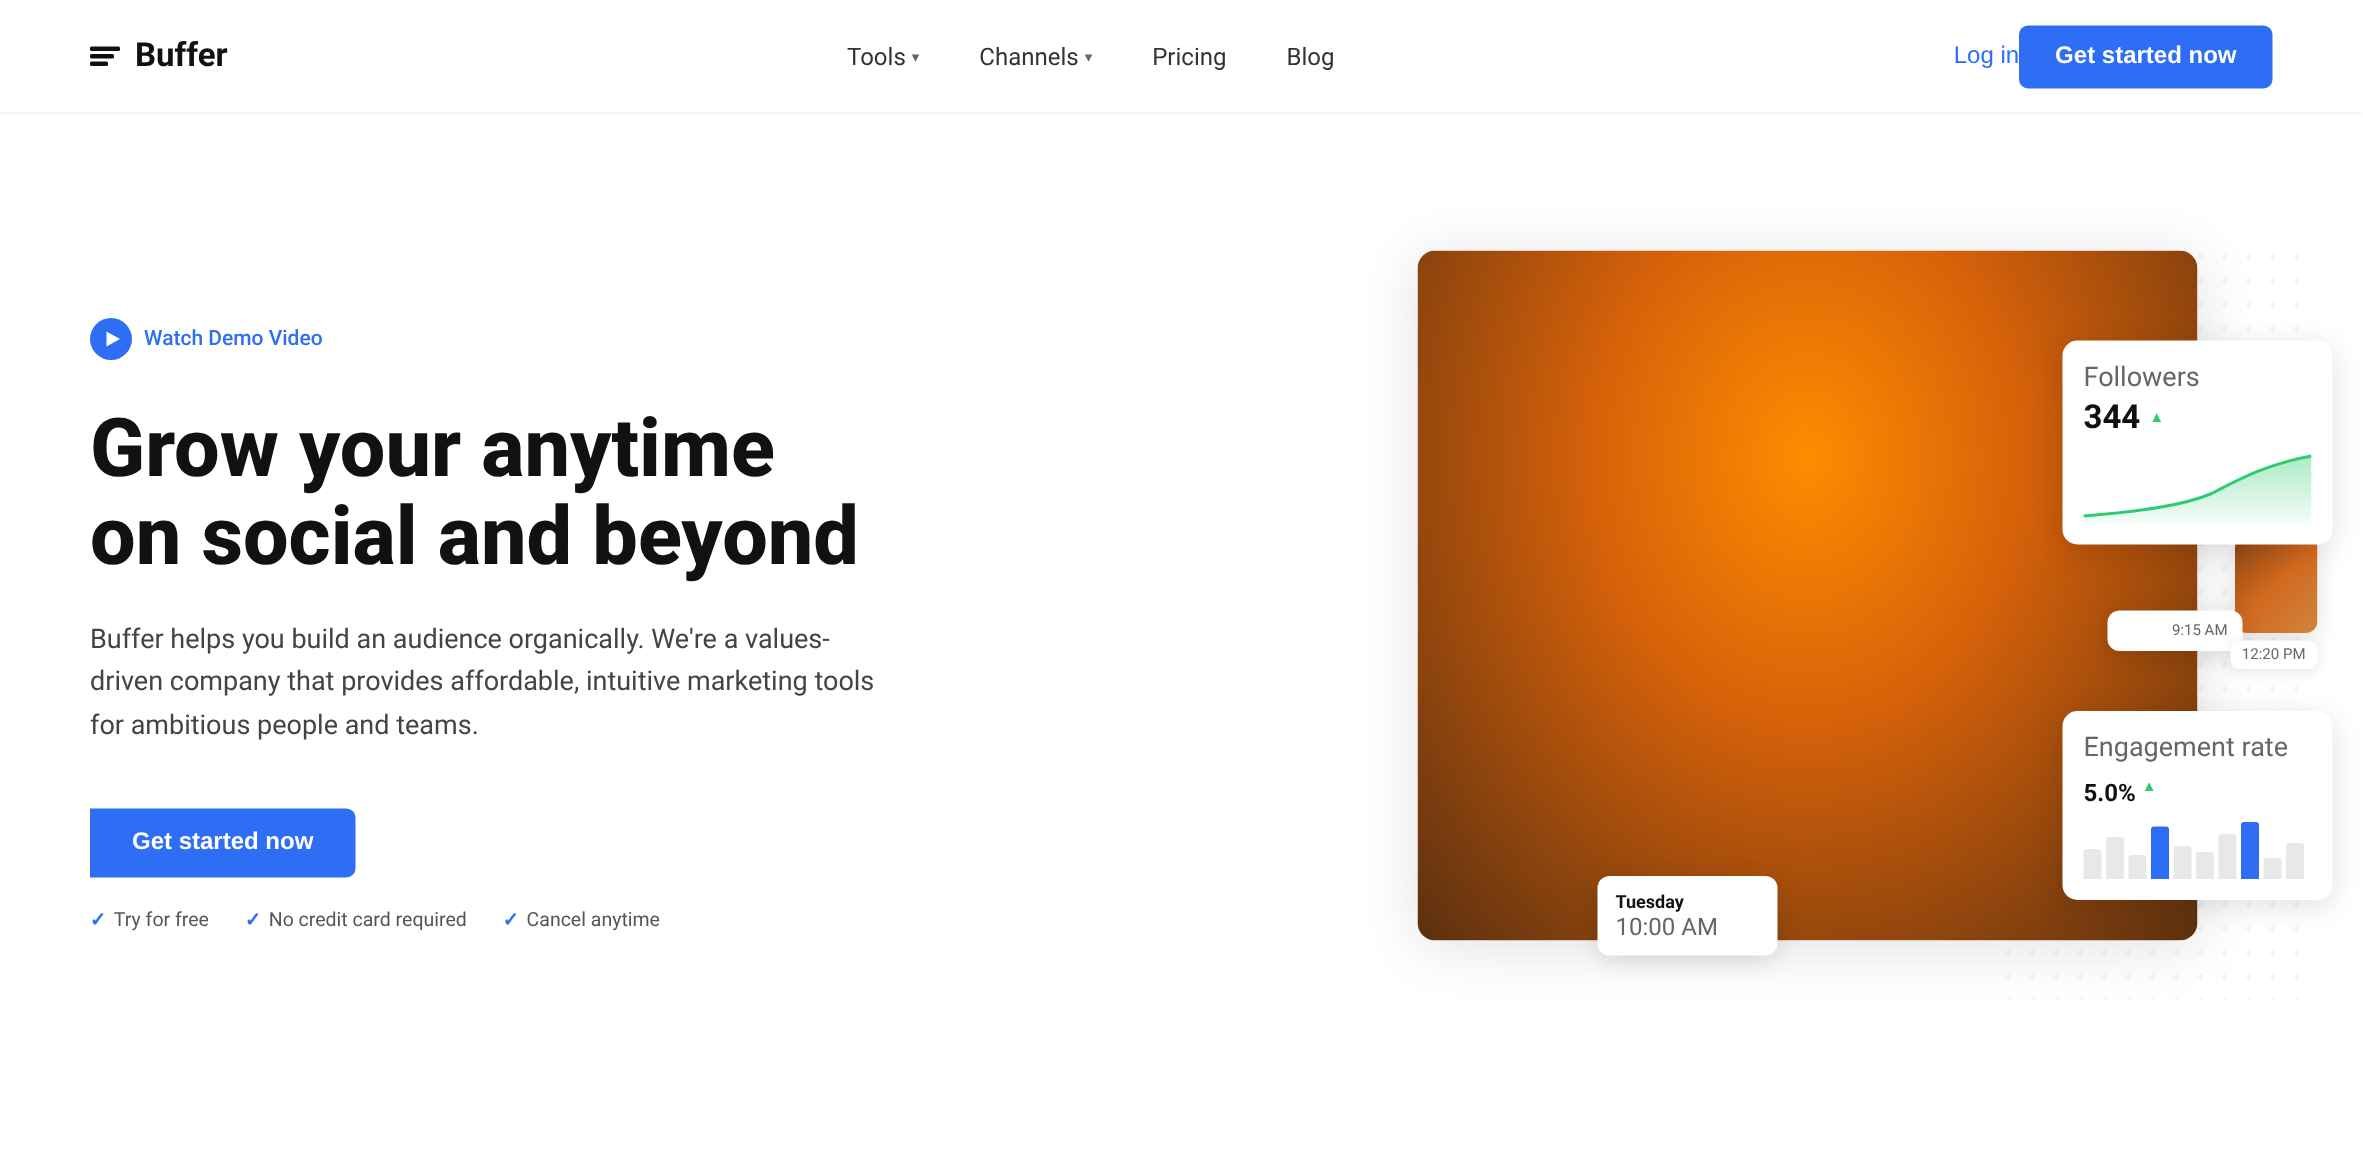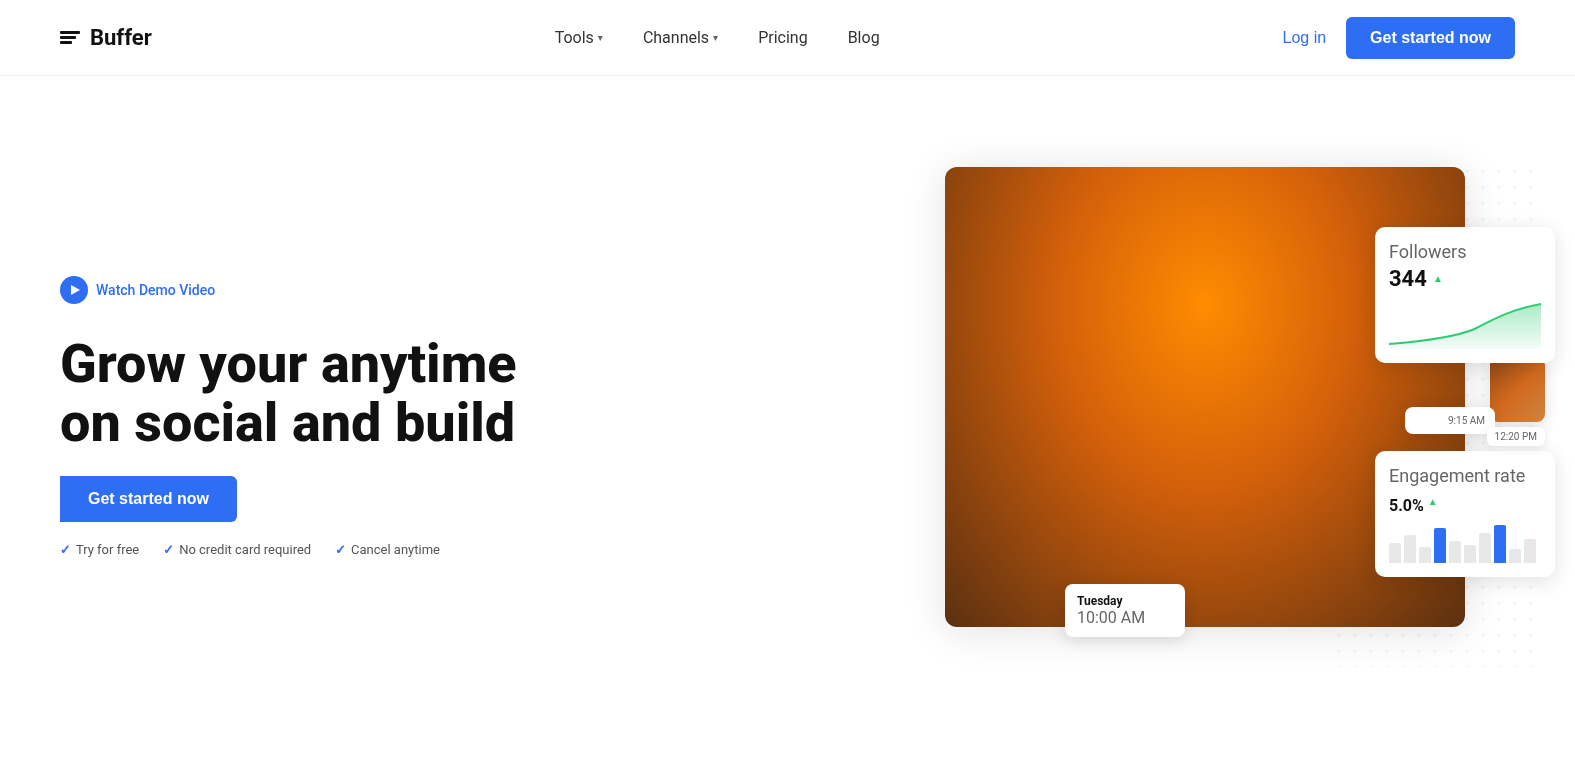--- a/index.html
+++ b/index.html
@@ -12,21 +12,21 @@
       position: sticky; top: 0; background: #fff; z-index: 100;
     }
     .logo-icon { display: flex; flex-direction: column; gap: 2px; }
     .logo-icon span { display: block; background: #111; border-radius: 1px; }
     .logo-icon span:nth-child(1) { width: 20px; height: 3px; }
     .logo-icon span:nth-child(2) { width: 16px; height: 3px; }
     .logo-icon span:nth-child(3) { width: 12px; height: 3px; }
     .nav-links { display: flex; align-items: center; gap: 40px; }
     .nav-link { font-size: 16px; color: #333; text-decoration: none; cursor: pointer; display: flex; align-items: center; gap: 4px; }
     .chevron { font-size: 10px; color: #666; }
-    .nav-actions { display: flex; align-items: center; gap: 20px; }
+    .nav-actions { display: flex; align-items: center; }
     .btn-login { font-size: 16px; color: #2d6ef5; text-decoration: none; cursor: pointer; background: none; border: none; font-weight: 500; }
     .btn-cta { background: #2d6ef5; color: #fff; border: none; border-radius: 6px; padding: 12px 24px; font-size: 16px; font-weight: 600; cursor: pointer; white-space: nowrap; }
 
     
     .hero {
       display: flex; align-items: center; justify-content: space-between;
       padding: 60px 60px 80px 60px; min-height: calc(100vh - 80px);
     }
     .hero-left { max-width: 540px; flex-shrink: 0; }
     .watch-demo { display: flex; align-items: center; gap: 8px; color: #2d6ef5; text-decoration: none; font-size: 14px; font-weight: 500; margin-bottom: 30px; cursor: pointer; }
@@ -98,21 +98,21 @@
       background: #fff; border-radius: 10px; box-shadow: 0 4px 20px rgba(0,0,0,0.12);
       padding: 14px; z-index: 10;
     }
     .card-title { font-size: 18px; color: #666; margin-bottom: 4px; }
     .card-number { font-size: 22px; font-weight: 700; color: #111; display: flex; align-items: center; gap: 6px; }
     .trend-up { color: #2ecc71; font-size: 10px; }
     .chart-area { height: 50px; margin-top: 8px; }
     .chart-svg { width: 100%; height: 100%; }
 
     .engagement-card {
-      position: absolute; bottom: 90px; right: -40px; width: 180px;
+      position: absolute; bottom: 67px; right: -40px; width: 180px;
       background: #fff; border-radius: 10px; box-shadow: 0 4px 20px rgba(0,0,0,0.12);
       padding: 14px; z-index: 10;
     }
     .eng-value { font-size: 16px; font-weight: 700; color: #111; display: flex; align-items: flex-start; gap: 4px; margin-top: 10px; }
     .bar-chart { display: flex; align-items: flex-end; gap: 3px; height: 40px; margin-top: 8px; }
     .bar { border-radius: 2px 2px 0 0; background: #e8e8e8; }
     .bar.active { background: #2d6ef5; }
 
     .time-popup {
       position: absolute; bottom: 30px; left: 120px; width: 120px;
@@ -186,23 +186,24 @@
 <section class="hero">
   <div class="hero-left">
 
     <a class="watch-demo" href="#">
       <div class="play-btn"></div>
       <span>Watch Demo Video</span>
     </a>
 
     <h1>
       <span>Grow your anytime</span><br>
-      <span>on social and build</span>
+      <span>on social and beyond</span>
     </h1>
 
+    <p class="hero-desc">Buffer helps you build an audience organically. We're a values-driven company that provides affordable, intuitive marketing tools for ambitious people and teams.</p>
 
     <div class="email-form">
       <button class="btn-get-started">Get started now</button>
     </div>
 
     <div class="trust-badges">
       <span class="trust-badge">
         <span class="check">✓</span>
         <span>Try for free</span>
       </span>

